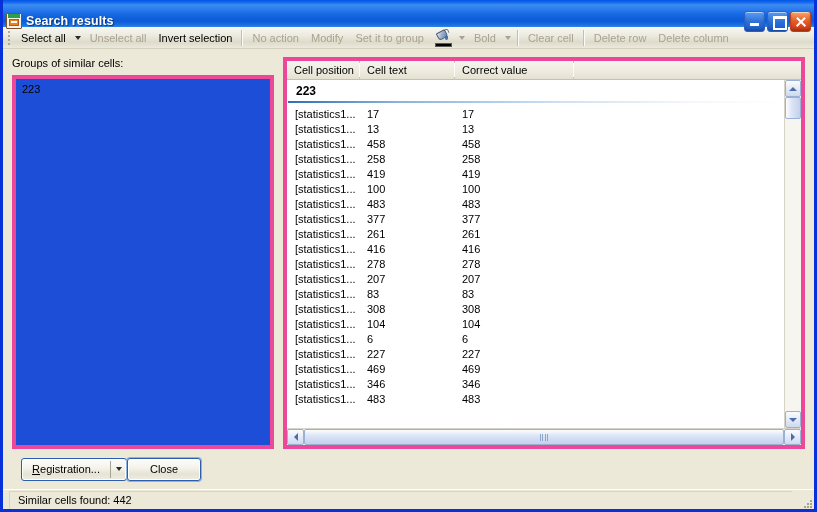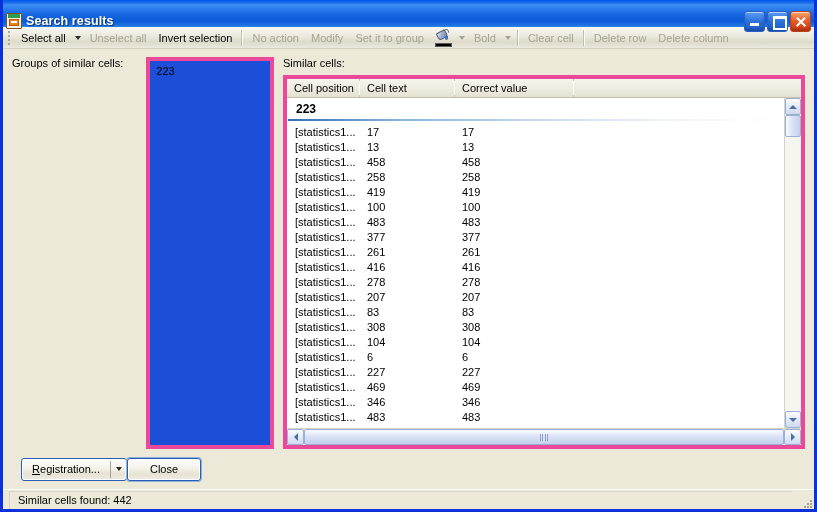--- a/index.html
+++ b/index.html
@@ -205,21 +205,21 @@
     display: flex;
     flex-direction: column;
     min-height: 0;
   }
   .panes {
     flex: 1 1 auto;
     display: flex;
     gap: 9px;
     min-height: 0;
   }
-  .pane-left  { width: 262px; flex: 0 0 262px; display: flex; flex-direction: row; min-height: 0; gap: 23px; }
+  .pane-left  { width: 262px; flex: 0 0 262px; display: flex; flex-direction: column; min-height: 0; }
   .pane-right { flex: 1 1 auto; display: flex; flex-direction: column; min-height: 0; }
   .pane-label {
     font-size: 11px; color: #000;
     margin-bottom: 4px;
     height: 14px;
   }
 
   
   .listframe {
     flex: 1 1 auto;
@@ -504,21 +504,20 @@
         <div class="pane-left">
           <div class="pane-label">Groups of similar cells:</div>
           <div class="listframe">
             <div class="groups-list">
               <div class="group-item">223</div>
             </div>
           </div>
         </div>
 
         <div class="pane-right">
-          <div class="pane-label">Similar cells:</div>
           <div class="listframe">
 
             <div class="grid-header">
               <div class="gh-cell" style="width:73px;flex:0 0 73px;">Cell position</div>
               <div class="gh-cell" style="width:95px;flex:0 0 95px;">Cell text</div>
               <div class="gh-cell" style="width:119px;flex:0 0 119px;">Correct value</div>
               <div style="width:17px;flex:0 0 17px;"></div>
             </div>
 
             <div class="grid-body">

